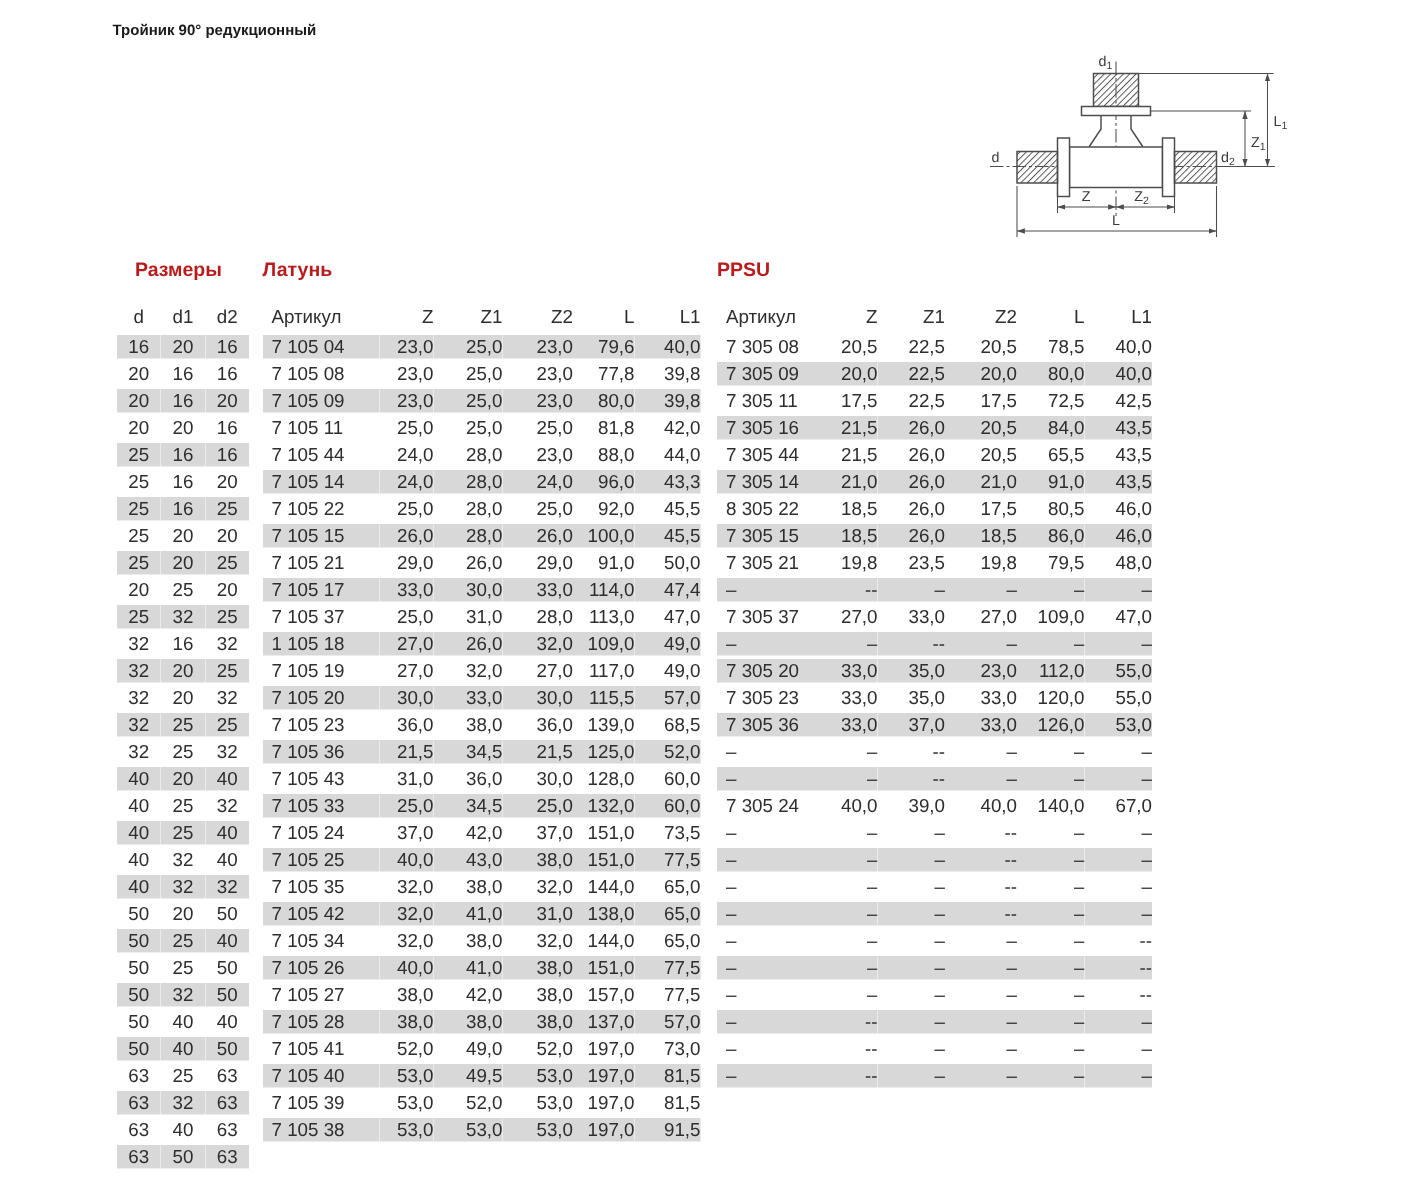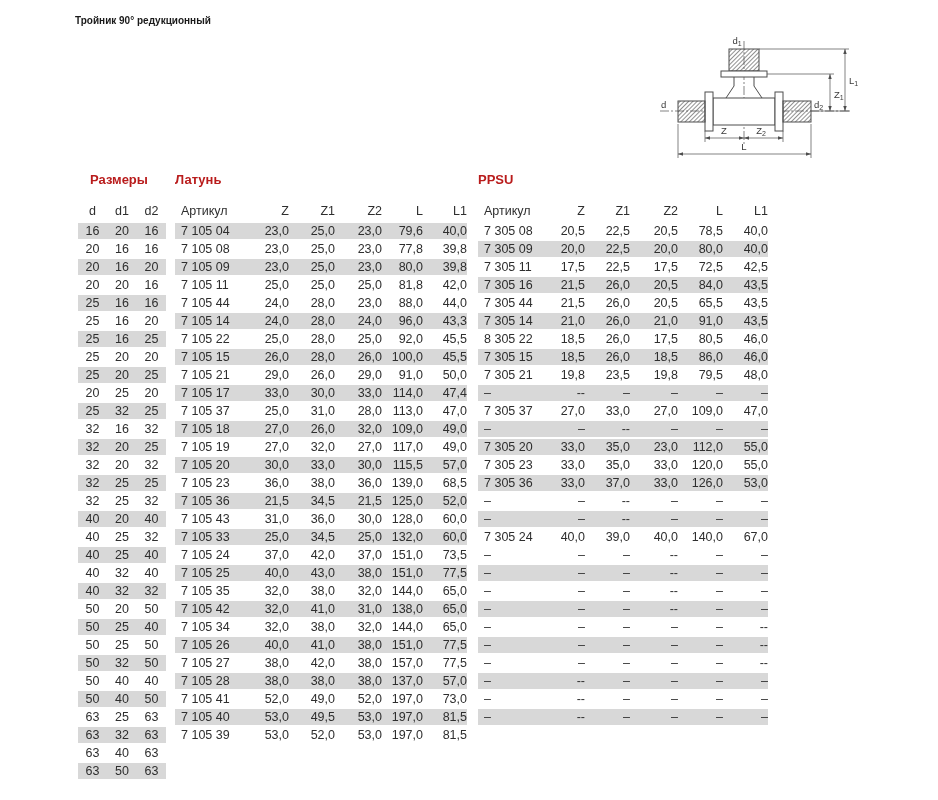--- a/index.html
+++ b/index.html
@@ -368,21 +368,21 @@
           </tr>
           <tr>
             <td>7 105 37</td>
             <td>25,0</td>
             <td>31,0</td>
             <td>28,0</td>
             <td>113,0</td>
             <td>47,0</td>
           </tr>
           <tr class="odd">
-            <td>7 105 18</td>
+            <td>1 105 18</td>
             <td>27,0</td>
             <td>26,0</td>
             <td>32,0</td>
             <td>109,0</td>
             <td>49,0</td>
           </tr>
           <tr>
             <td>7 105 19</td>
             <td>27,0</td>
             <td>32,0</td>
@@ -510,20 +510,28 @@
             <td>197,0</td>
             <td>81,5</td>
           </tr>
           <tr>
             <td>7 105 39</td>
             <td>53,0</td>
             <td>52,0</td>
             <td>53,0</td>
             <td>197,0</td>
             <td>81,5</td>
+          </tr>
+          <tr class="odd">
+            <td>7 105 38</td>
+            <td>53,0</td>
+            <td>53,0</td>
+            <td>53,0</td>
+            <td>197,0</td>
+            <td>91,5</td>
           </tr>
         </tbody>
       </table>
     <div class="gap2"></div>
     <table id="tbl-ppsu" class="tbl-ppsu">
         <colgroup>
           <col style="width: 70px;">
           <col style="width: 37px;">
           <col style="width: 45px;">
           <col style="width: 48px;">

